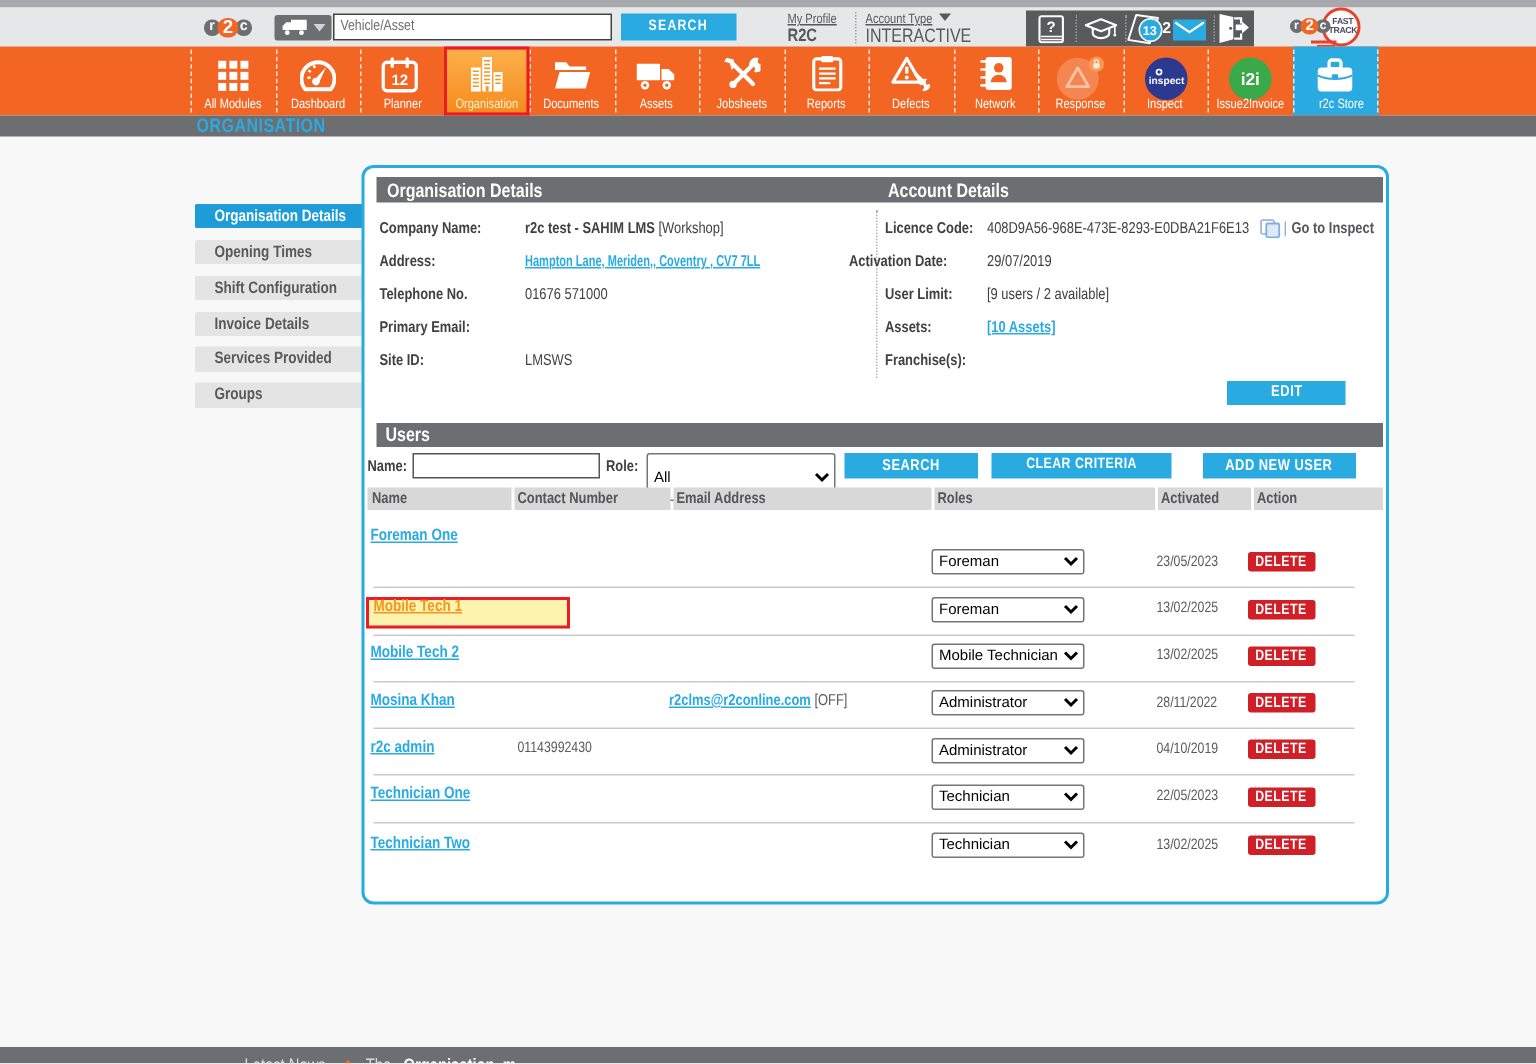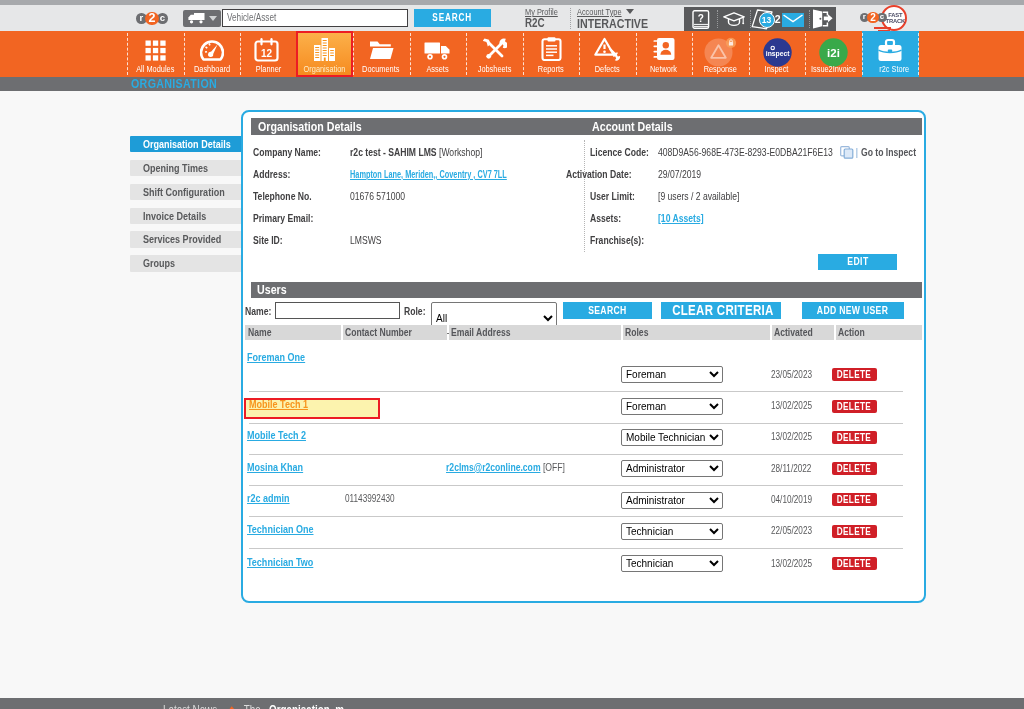--- a/index.html
+++ b/index.html
@@ -35,21 +35,21 @@
 <div class="a" style="left:25.5px;top:6.5px;width:0;height:0;border-left:4.5px solid transparent;border-right:4.5px solid transparent;border-top:5px solid #d1d3d4"></div>
 </div>
     <div class="a" style="left:221.5px;top:9px;width:186px;height:18px;background:#fff;border:1.5px solid #414042"></div>
     <div class="a" style="left:227px;top:13px;font-size:10px;color:#6d6e71;line-height:10px"><span class="n">Vehicle/Asset</span></div>
     <div class="a bb" style="left:414px;top:9px;width:77px;height:18px;font-size:10px;line-height:18px"><span class="nc" style="letter-spacing:1px">SEARCH</span></div>
     <div class="a" style="left:524.5px;top:8px;font-size:9px;color:#58595b;line-height:9px"><span class="n" style="text-decoration:underline">My Profile</span></div>
     <div class="a" style="left:524.5px;top:17px;font-size:12px;font-weight:bold;color:#58595b;line-height:12px"><span class="n">R2C</span></div>
     <div class="a" style="left:570px;top:8px;height:21px;border-left:1px dotted #a0a2a5"></div>
     <div class="a" style="left:577px;top:8px;font-size:9px;color:#58595b;line-height:9px"><span class="n" style="text-decoration:underline">Account Type</span></div>
     <div class="a" style="left:626px;top:9px;width:0;height:0;border-left:4.5px solid transparent;border-right:4.5px solid transparent;border-top:5.5px solid #58595b"></div>
-    <div class="a" style="left:577px;top:17px;font-size:13px;font-weight:bold;color:#58595b;line-height:13px"><span class="n">INTERACTIVE</span></div>
+    <div class="a" style="left:577px;top:17px;font-size:13px;font-weight:normal;color:#58595b;line-height:13px"><span class="n">INTERACTIVE</span></div>
     <div class="a" style="left:683.5px;top:7px;width:152px;height:24px;background:#595a5c"></div>
     <div class="a" style="left:717px;top:10px;height:18px;border-left:1px dotted #9a9b9d"></div>
     <div class="a" style="left:749.5px;top:10px;height:18px;border-left:1px dotted #9a9b9d"></div>
     <div class="a" style="left:808.5px;top:10px;height:18px;border-left:1px dotted #9a9b9d"></div>
     <svg class="a" style="left:691.5px;top:9.5px" width="18" height="19" viewBox="0 0 18 19">
 <rect x="1" y="0.8" width="15.6" height="17.4" rx="1.5" stroke="#fff" stroke-width="1.4" fill="none"></rect>
 <line x1="2" y1="14.4" x2="16" y2="14.4" stroke="#fff" stroke-width="1"></line>
 <line x1="2" y1="16.4" x2="16" y2="16.4" stroke="#fff" stroke-width="1"></line>
 <text x="8.8" y="11.5" font-size="10" font-weight="bold" fill="#fff" text-anchor="middle" font-family="Liberation Sans">?</text>
     </svg>
@@ -266,21 +266,21 @@
     <div class="a" style="left:855.5px;top:146px;font-size:10.5px;color:#8ab0d6;line-height:12px">|</div>
     <div class="a lbl" style="left:860.5px;top:146px;color:#55565a;line-height:12px"><span class="n">Go to Inspect</span></div>
     <div class="a bb" style="left:818px;top:254px;width:79px;height:15.5px;font-size:10.5px;line-height:15.5px"><span class="nc" style="letter-spacing:.5px">EDIT</span></div>
     <div class="a hbar" style="left:250.5px;top:282px;width:671px;height:16px"></div>
     <div class="a htxt" style="left:257px;top:282px;height:16px;line-height:16px"><span class="n">Users</span></div>
     <div class="a lbl" style="left:245px;top:304.5px;line-height:12px"><span class="n">Name:</span></div>
     <div class="a" style="left:275px;top:302px;width:124.5px;height:16.5px;background:#fff;border:1px solid #555"></div>
     <div class="a lbl" style="left:404px;top:304.5px;line-height:12px"><span class="n">Role:</span></div>
     <select class="a" style="left:431px;top:302px;width:125.5px;height:32px;font-size:10px"><option>All</option></select>
     <div class="a bb" style="left:563px;top:302px;width:89px;height:16.5px;font-size:10.5px;line-height:16.5px"><span class="nc" style="letter-spacing:.4px">SEARCH</span></div>
-    <div class="a bb" style="left:661px;top:302px;width:120px;height:16.5px;font-size:14px;line-height:16.5px"><span class="nc" style="letter-spacing:.4px">CLEAR CRITERIA</span></div>
+    <div class="a bb" style="left:661px;top:302px;width:120px;height:16.5px;font-size:10px;line-height:16.5px"><span class="nc" style="letter-spacing:.4px">CLEAR CRITERIA</span></div>
     <div class="a bb" style="left:802px;top:302px;width:102px;height:16.5px;font-size:10.5px;line-height:16.5px"><span class="nc" style="letter-spacing:.4px">ADD NEW USER</span></div>
     <div class="a th" style="left:245px;top:325px;width:95.5px;height:15px"><span class="n">Name</span></div>
     <div class="a th" style="left:342.5px;top:325px;width:104px;height:15px"><span class="n">Contact Number</span></div>
     <div class="a th" style="left:448.5px;top:325px;width:172px;height:15px"><span class="n">Email Address</span></div>
     <div class="a th" style="left:622.5px;top:325px;width:147px;height:15px"><span class="n">Roles</span></div>
     <div class="a th" style="left:771.5px;top:325px;width:62px;height:15px"><span class="n">Activated</span></div>
     <div class="a th" style="left:835.5px;top:325px;width:86px;height:15px"><span class="n">Action</span></div>
     <div class="a" style="left:249px;top:391.2px;width:654px;height:1px;background:#c9c9c9"></div>
     <div class="a" style="left:249px;top:422.5px;width:654px;height:1px;background:#c9c9c9"></div>
     <div class="a" style="left:249px;top:453.8px;width:654px;height:1px;background:#c9c9c9"></div>

